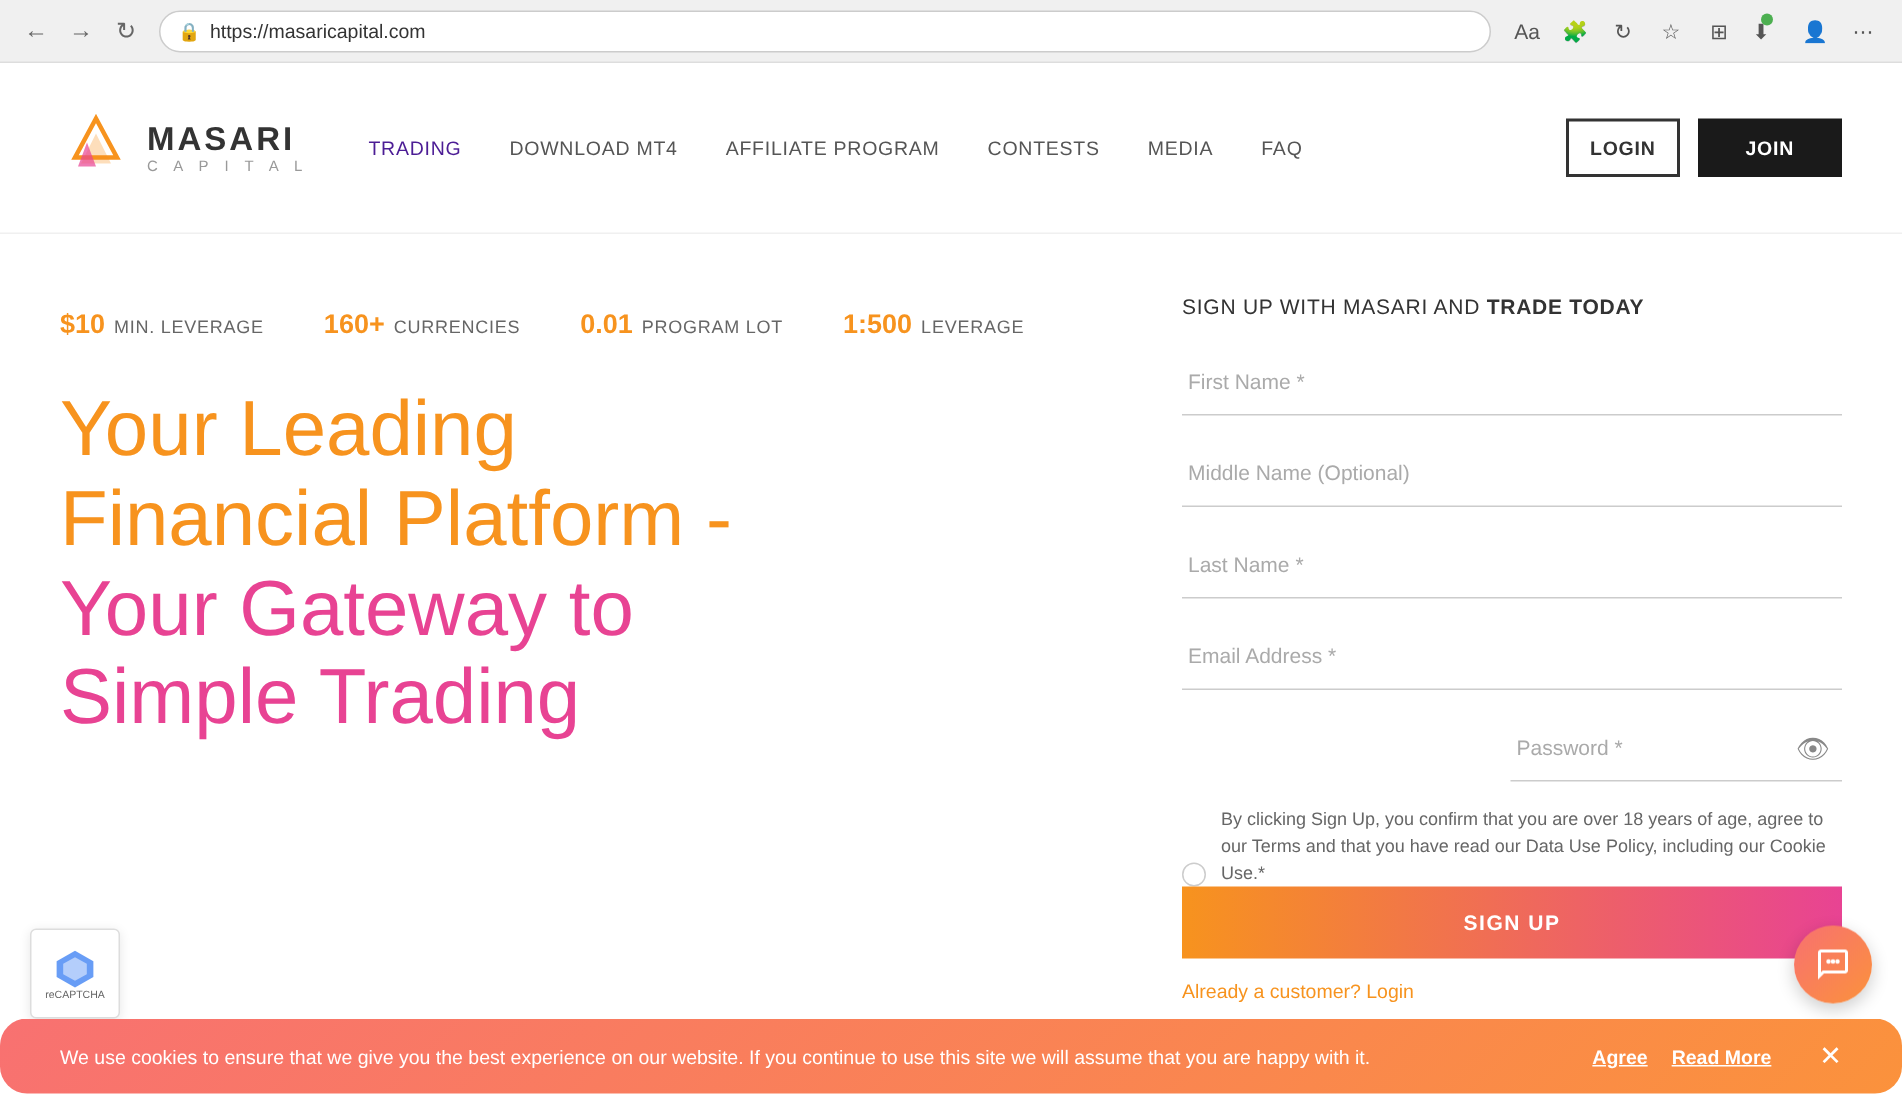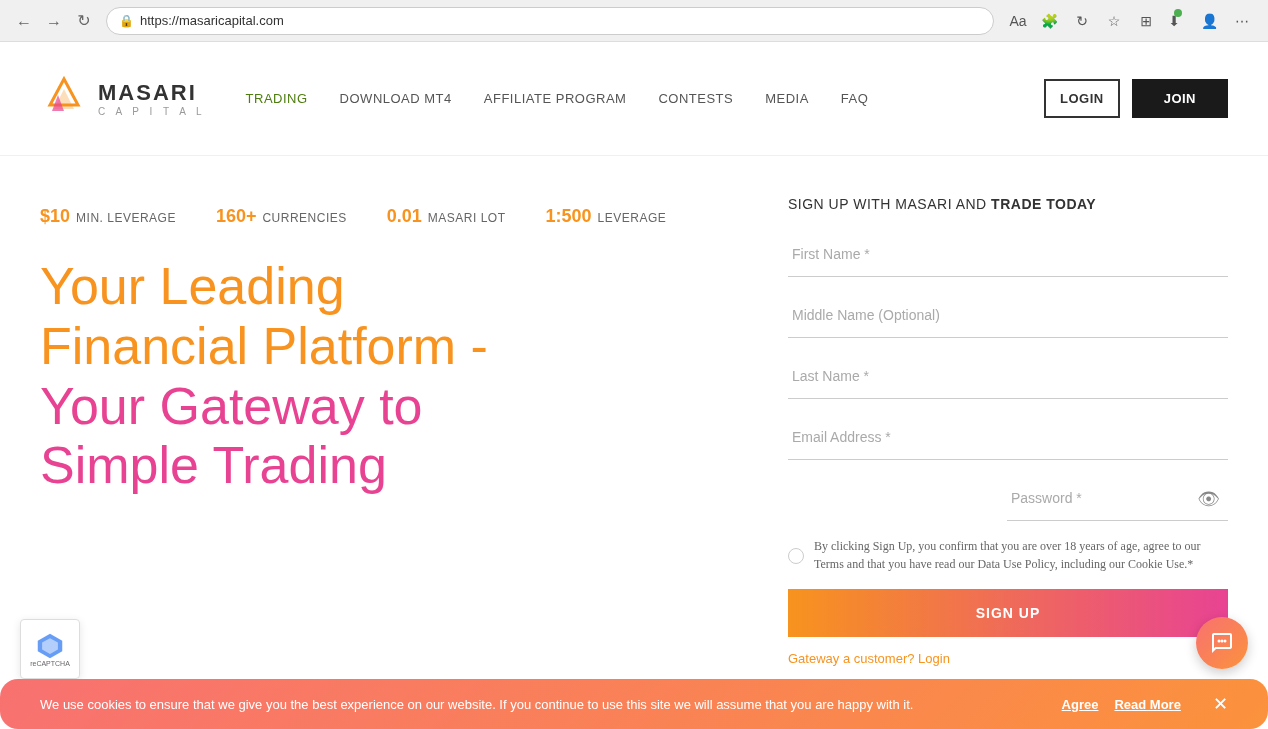--- a/index.html
+++ b/index.html
@@ -64,21 +64,21 @@
     .logo-capital { font-size: 10px; letter-spacing: 4px; color: #999; }
     .nav-links { display: flex; gap: 32px; align-items: center; flex: 1; }
     .nav-link {
       text-decoration: none;
       font-size: 13px;
       font-weight: 500;
       color: #555;
       letter-spacing: 0.5px;
       cursor: pointer;
     }
-    .nav-link.active { color: #4d7c0f; }
+    .nav-link.active { color: #4c1d95; }
     .nav-right { display: flex; gap: 12px; align-items: center; }
     .btn-login {
       border: 2px solid #333;
       background: #fff;
       color: #333;
       padding: 10px 14px;
       font-size: 13px;
       font-weight: 600;
       cursor: pointer;
       letter-spacing: 0.5px;
@@ -153,25 +153,23 @@
       position: absolute;
       right: 8px;
       top: 50%;
       transform: translateY(-50%);
       cursor: pointer;
       color: #888;
       font-size: 18px;
     }
     .terms-row {
       display: flex;
-      align-items: center;
+      align-items: flex-end;
       gap: 10px;
       margin-top: 16px;
-      margin-bottom: 16px;
-      font-family: Liberation Serif, serif;
     }
     .terms-radio {
       width: 16px; height: 16px;
       border: 1px solid #ccc;
       border-radius: 50%;
       margin-top: 2px;
       flex-shrink: 0;
       background: #fff;
       cursor: pointer;
     }
@@ -360,21 +358,21 @@
         <div class="stat-item">
           <span class="stat-number">$10</span>
           <span class="stat-label">MIN. LEVERAGE</span>
         </div>
         <div class="stat-item">
           <span class="stat-number">160+</span>
           <span class="stat-label">CURRENCIES</span>
         </div>
         <div class="stat-item">
           <span class="stat-number">0.01</span>
-          <span class="stat-label">MASARI LOT</span>
+          <span class="stat-label">PROGRAM LOT</span>
         </div>
         <div class="stat-item">
           <span class="stat-number">1:500</span>
           <span class="stat-label">LEVERAGE</span>
         </div>
       </div>
 
       <h1 class="hero-heading">
         <span class="line1">Your Leading</span>
         <span class="line2">Financial Platform -</span>
@@ -395,21 +393,21 @@
         <div class="password-field">
           <input type="password" class="form-input" placeholder="Password *" style="">
           <span class="eye-icon">👁</span>
         </div>
       </div>
       <div class="terms-row">
         <div class="terms-radio"></div>
         <span class="terms-text">By clicking Sign Up, you confirm that you are over 18 years of age, agree to our Terms and that you have read our Data Use Policy, including our Cookie Use.*</span>
       </div>
       <button class="btn-signup">SIGN UP</button>
-      <a class="already-customer">Gateway a customer? Login</a>
+      <a class="already-customer">Already a customer? Login</a>
 
       
       <div class="partner-logos">
         <div class="yahoo-finance">
           yahoo<span>!</span>finance
         </div>
         <div class="market-watch">MarketWatch</div>
       </div>
     </div>
   </section>

